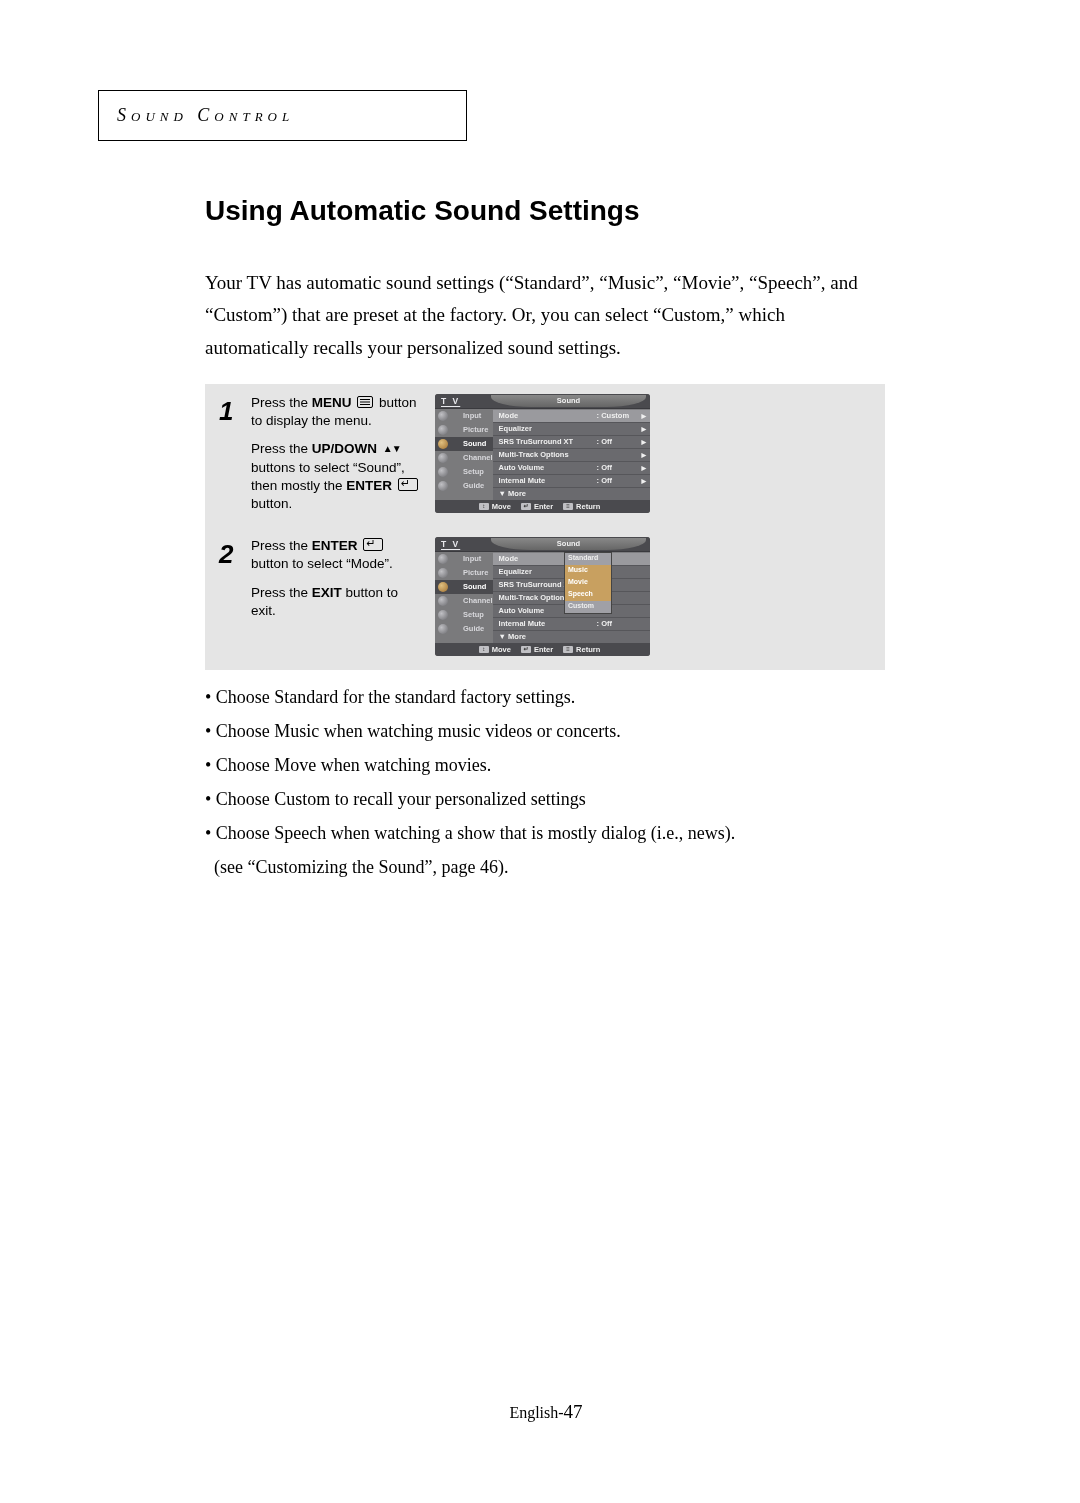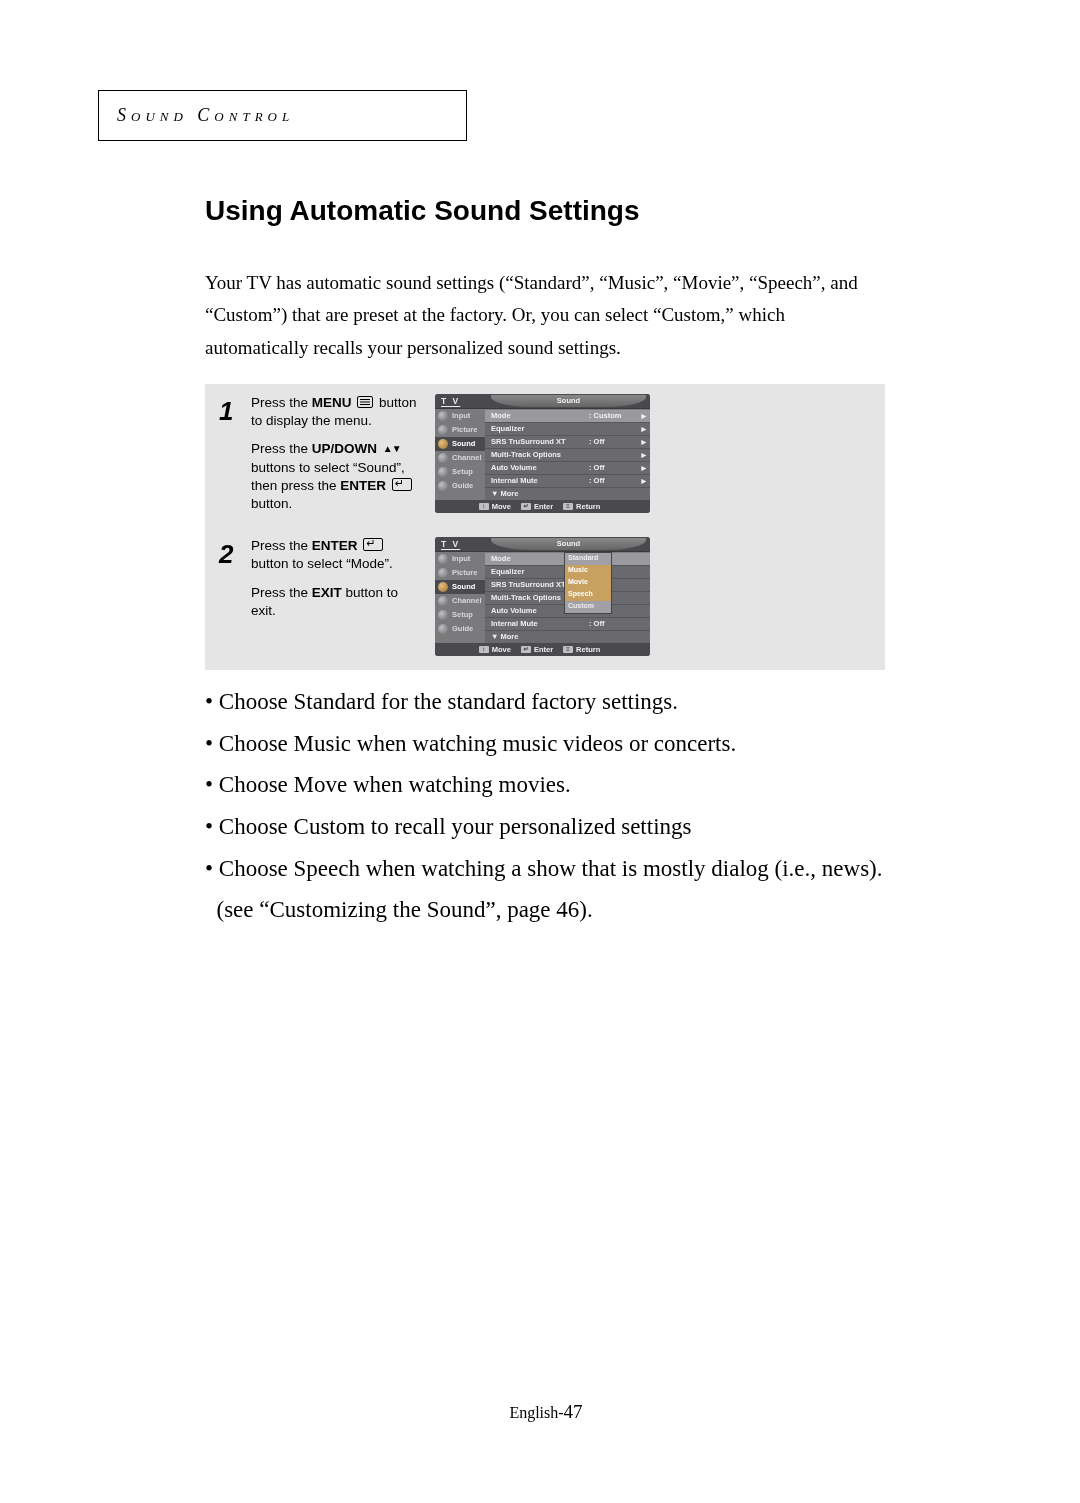--- a/index.html
+++ b/index.html
@@ -123,21 +123,21 @@
     border-radius:0 0 40px 40px / 0 0 10px 10px;
     height:12px;display:flex;align-items:center;justify-content:center;
     margin-right:4px;
   }
   .osd-body{display:flex;}
   .osd-side{
     flex:0 0 50px;background:var(--osd-bg1);
     display:flex;flex-direction:column;
   }
   .osd-side div{
-    height:14px;display:flex;align-items:center;gap:4px;padding-left:3px;
+    height:14px;display:flex;align-items:center;gap:15px;padding-left:3px;
     color:#d8d8dc;
   }
   .osd-side .sel{color:#fff;background:var(--osd-dark);}
   .osd-side .ico{
     width:10px;height:10px;border-radius:50%;
     background:radial-gradient(circle at 35% 35%,#c0c0c4,#6a6a6e);
     flex:0 0 10px;
   }
   .osd-side .ico.gold{background:radial-gradient(circle at 35% 35%,#e0c080,#a07030);}
   .osd-list{flex:1;background:var(--osd-row);}
@@ -167,21 +167,21 @@
   .popup-list{
     position:absolute;right:38px;top:0;width:46px;
     background:var(--osd-bg1);border:1px solid #444;z-index:2;
   }
   .popup-list div{height:10px;padding:1px 3px;font-size:7px;font-weight:700;color:#eee;}
   .popup-list .hi{background:var(--osd-sel);}
   .popup-list .gold{background:var(--osd-gold);color:#fff;}
   
   .bullets{
     margin:14px 0 0 0;
-    font-size:23px;
+    font-size:18px;
     line-height:1.55;
   }
   .bullets p{margin:0 0 6px 0;}
   .footer{
     position:absolute;left:12px;right:0;bottom:80px;text-align:center;
     font-size:16px;
   }
   .footer .pg{font-size:19px;}
 </style>
 </head>
@@ -201,21 +201,21 @@
 
       <div class="step">
         <div class="step-num">1</div>
         <div class="step-body">
           <p>
             <span>Press the </span><span class="b">MENU</span>
             <span class="menu-icon"></span><span> button to display the menu.</span>
           </p>
           <p>
             <span>Press the </span><span class="b">UP/DOWN</span>
-            <span class="ud-icon">▲▼</span><span> buttons to select “Sound”, then press the </span><span class="b">ENTER</span>
+            <span class="ud-icon">▲▼</span><span> buttons to select “Sound”, then mostly the </span><span class="b">ENTER</span>
             <span class="enter-icon"></span><span> button.</span>
           </p>
         </div>
         <div class="step-osd">
           <div class="osd">
             <div class="osd-head">
               <div class="osd-tv">T V</div>
               <div class="osd-tab">Sound</div>
             </div>
             <div class="osd-body">

